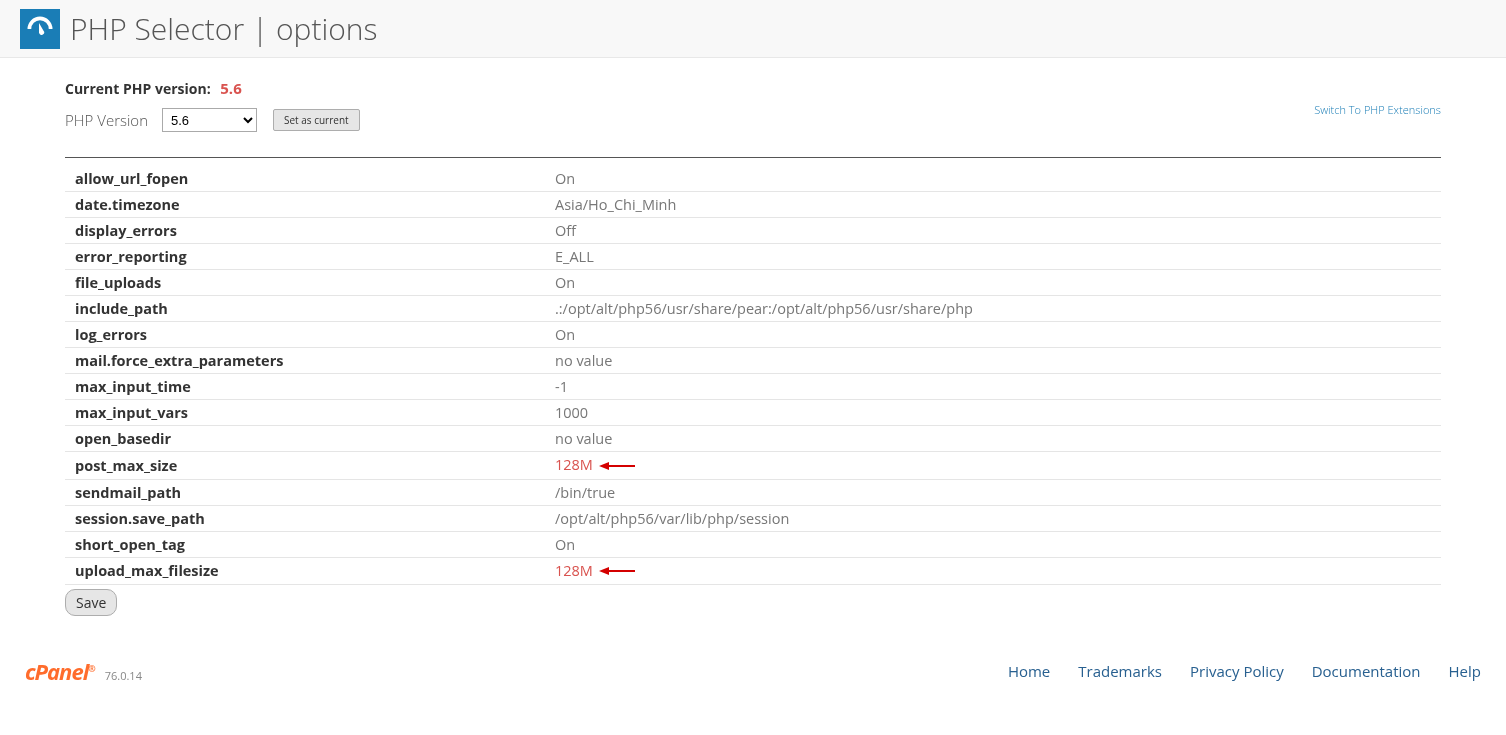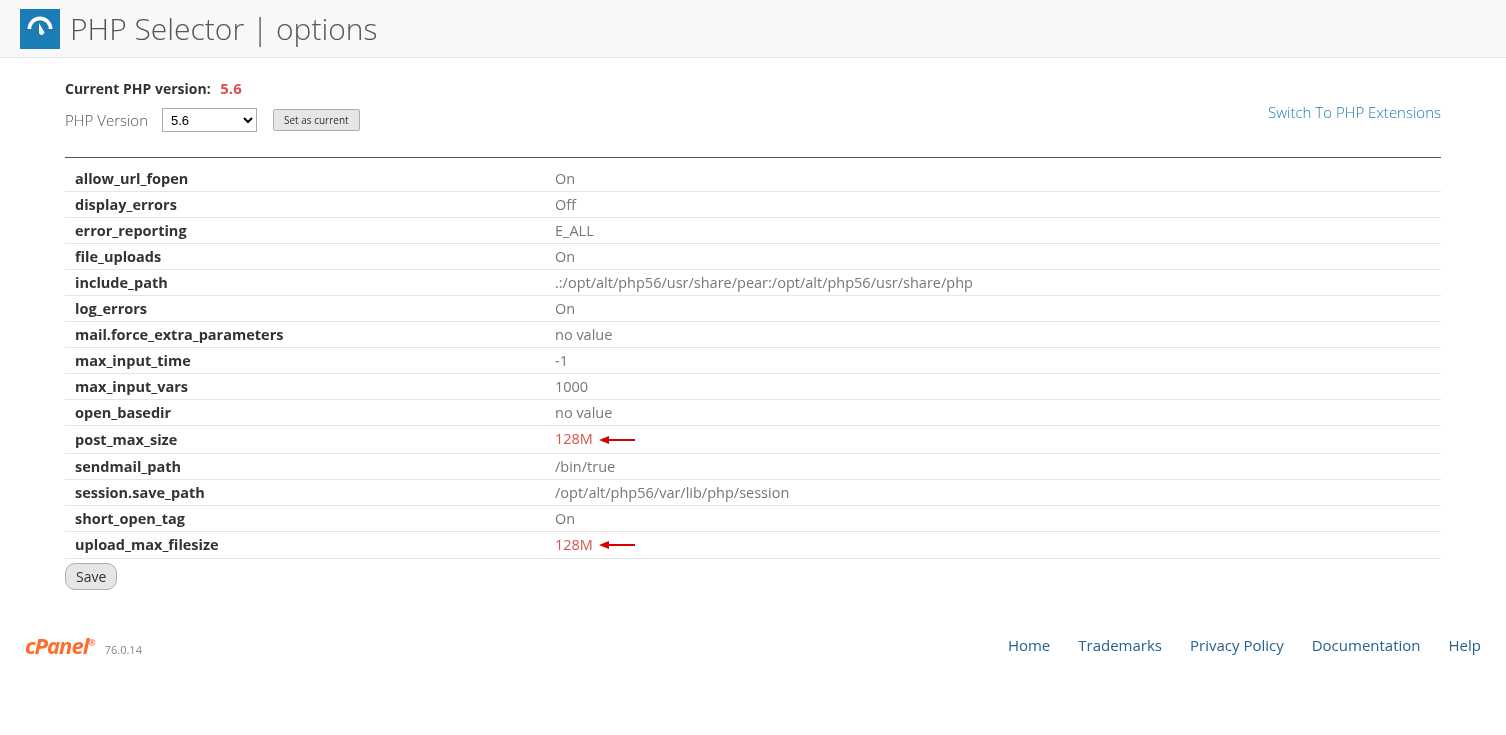--- a/index.html
+++ b/index.html
@@ -68,21 +68,21 @@
       cursor: pointer;
       margin-left: 16px;
       font-family: inherit;
     }
     .switch-link {
       position: absolute;
       right: 0;
       top: -6px;
       color: #1a7db6;
       text-decoration: none;
-      font-size: 15px;
+      font-size: 11px;
       font-weight: 300;
     }
     table.options {
       width: 100%;
       border-collapse: collapse;
       margin-top: -4px;
     }
     table.options tr { border-bottom: 1px solid #e5e5e5; }
     table.options td {
       padding: 3px 10px;
@@ -172,20 +172,24 @@
     <a href="#" class="switch-link">Switch To PHP Extensions</a>
   </div>
 
   <table class="options">
     <tbody id="options-body">
         <tr>
           <td class="opt-name">allow_url_fopen</td>
           <td class="opt-value"><span>On</span></td>
         </tr>
         <tr>
+          <td class="opt-name">date.timezone</td>
+          <td class="opt-value"><span>Asia/Ho_Chi_Minh</span></td>
+        </tr>
+        <tr>
           <td class="opt-name">display_errors</td>
           <td class="opt-value"><span>Off</span></td>
         </tr>
         <tr>
           <td class="opt-name">error_reporting</td>
           <td class="opt-value"><span>E_ALL</span></td>
         </tr>
         <tr>
           <td class="opt-name">file_uploads</td>
           <td class="opt-value"><span>On</span></td>

